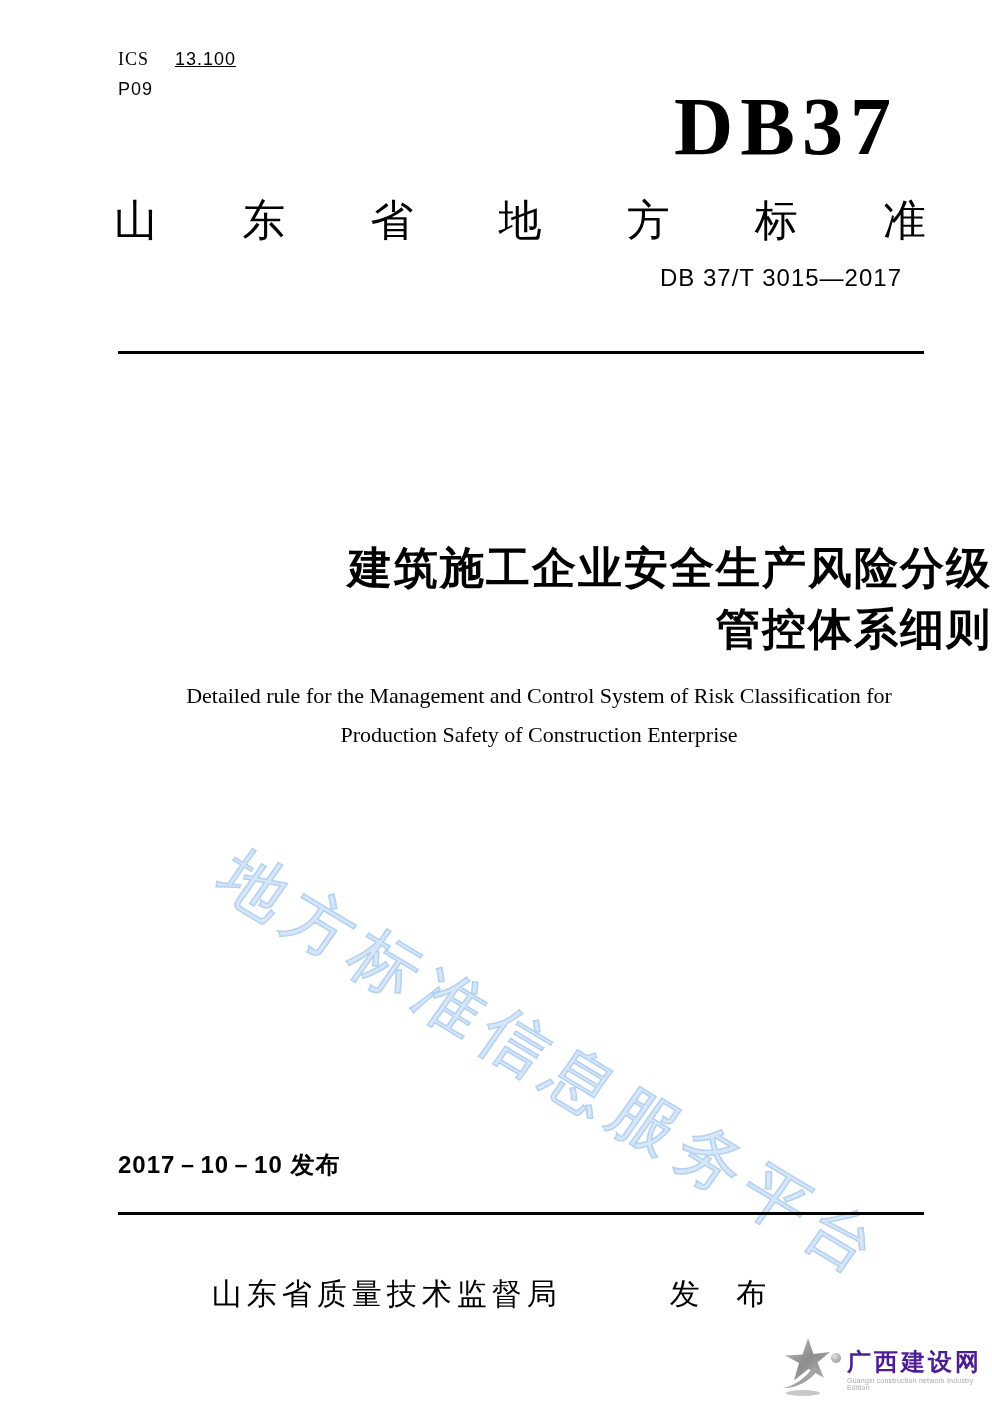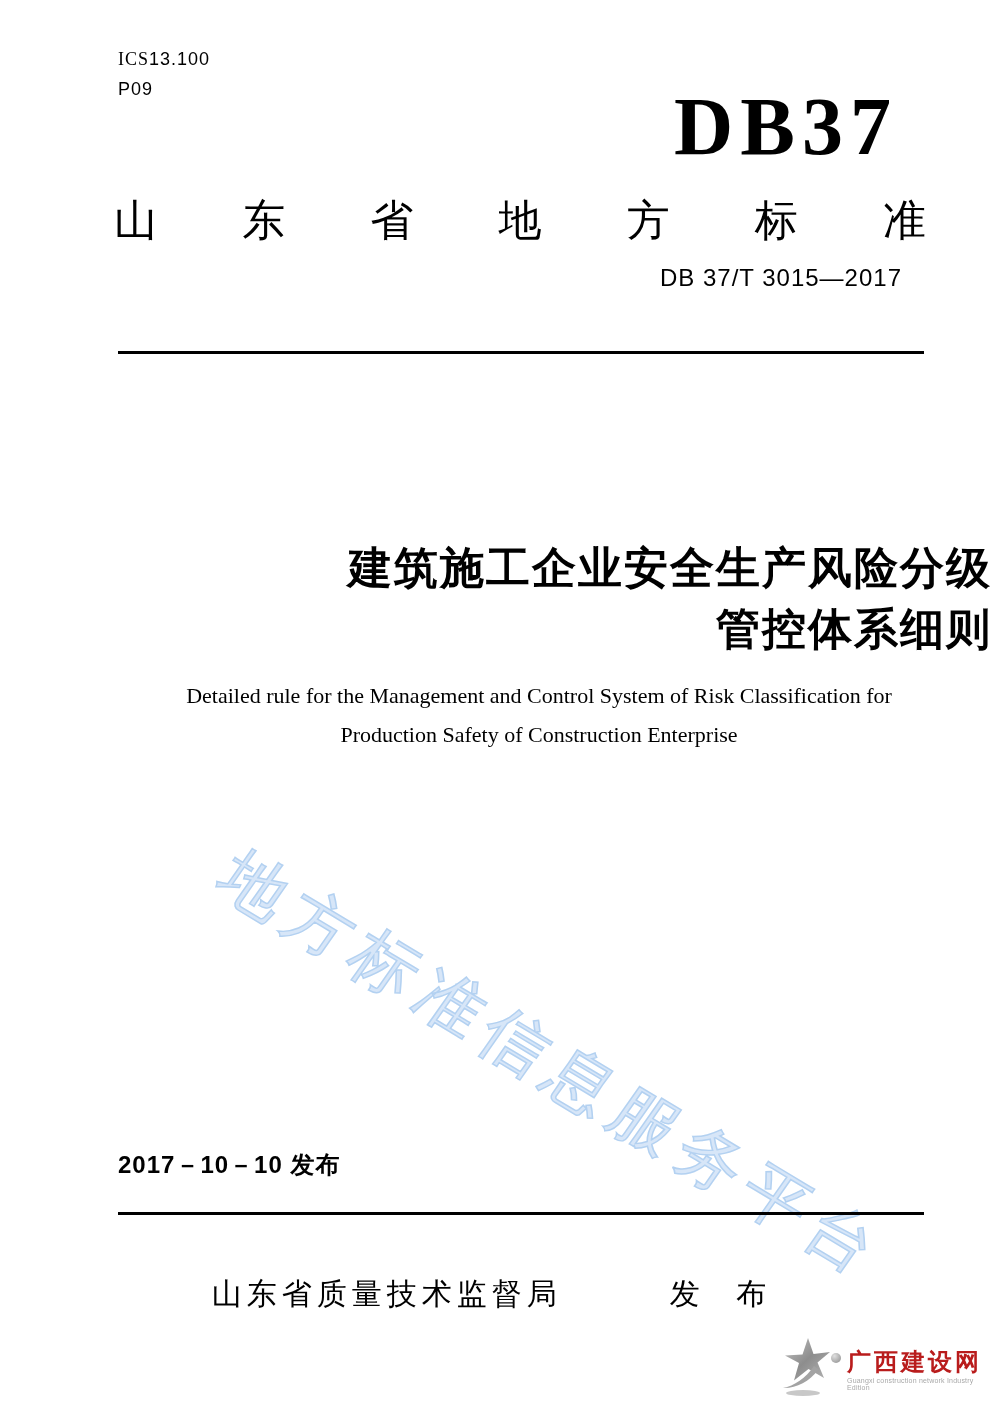--- a/index.html
+++ b/index.html
@@ -8,21 +8,21 @@
     width:992px;height:1403px;
     margin:0 auto;
     background:#ffffff;
     overflow:hidden;
     font-family:"Liberation Sans", sans-serif;
     color:#000;
   }
   
   .ics-block{position:absolute;left:118px;top:44px;font-size:18px;line-height:30px;}
   .ics-line .ics-label{font-family:"Liberation Serif", serif;letter-spacing:1px;}
-  .ics-line .ics-code{letter-spacing:1px;}
+  .ics-line .ics-code{margin-left:26px;letter-spacing:1px;text-decoration:underline;}
   .doc-class{letter-spacing:1px;}
 
   
   .db-logo{
     position:absolute;right:94px;top:86px;
     font-family:"Liberation Serif", serif;
     font-weight:900;font-size:82px;line-height:1;
     letter-spacing:7px;
   }
 
@@ -87,21 +87,21 @@
   .publish-action{letter-spacing:14px;}
 
   
   .site-logo{
     position:absolute;left:780px;top:1336px;width:205px;
     display:flex;align-items:center;gap:5px;
   }
   .site-text{display:flex;flex-direction:column;}
   .site-cn{
     font-family:"Liberation Serif", serif;
-    font-size:24px;color:#b91c1c;letter-spacing:3px;line-height:26px;font-weight:600;
+    font-size:24px;color:#4c1d95;letter-spacing:3px;line-height:26px;font-weight:600;
   }
   .site-en{font-size:7px;color:#a8a8a8;margin-top:2px;letter-spacing:0.2px;}
 </style>
 </head>
 <body>
 
 <div class="page">
 
   <div class="ics-block">
     <div class="ics-line">

